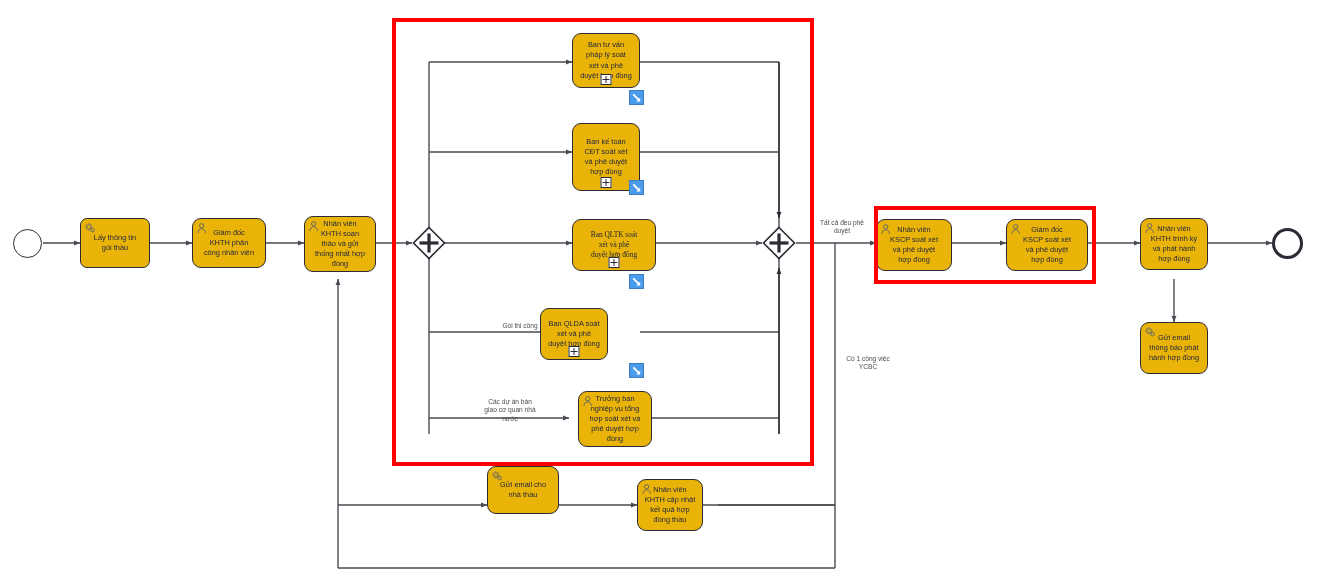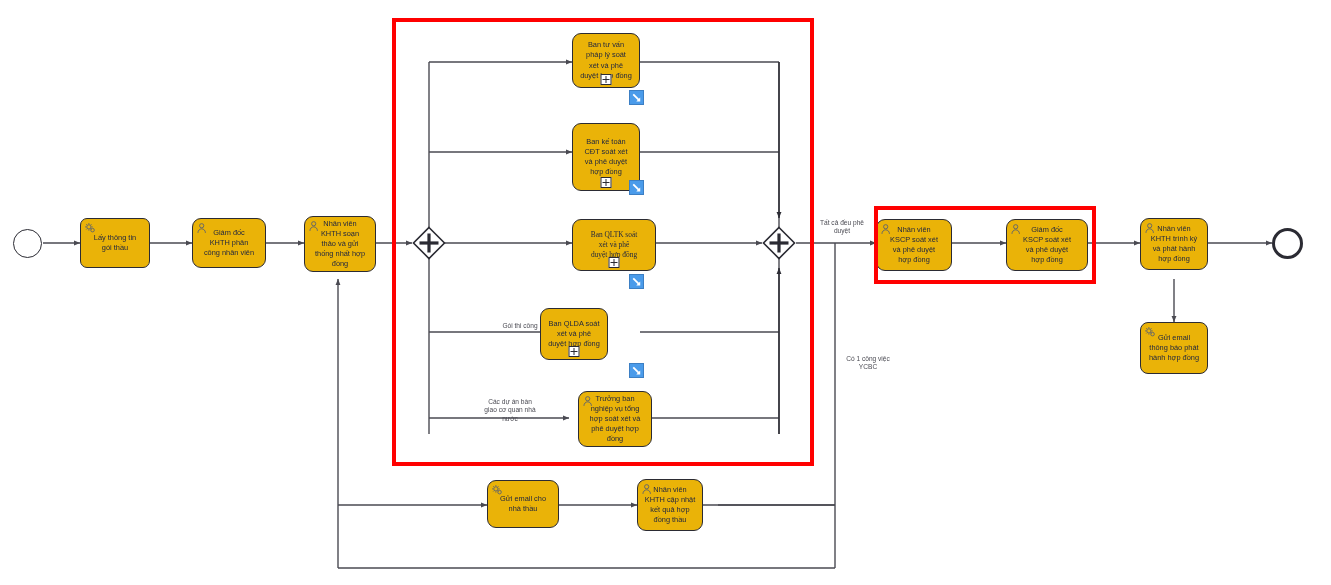--- a/index.html
+++ b/index.html
@@ -305,21 +305,21 @@
   </div>
 
   <svg class="gateway" style="left:762px; top:226px;" viewBox="0 0 34 34">
     <polygon points="17,1.5 32.5,17 17,32.5 1.5,17" fill="#ffffff" stroke="#2b2b33" stroke-width="1.6"></polygon>
     <g stroke="#2b2b33" stroke-width="3.2">
       <line x1="17" y1="7.5" x2="17" y2="26.5"></line>
       <line x1="7.5" y1="17" x2="26.5" y2="17"></line>
     </g>
   </svg>
 
-  <div class="node task" style="left:487px; top:480px; width:72px; height:48px;">
+  <div class="node task" style="left:487px; top:466px; width:72px; height:48px;">
     <svg class="task-icon" viewBox="0 0 16 16">
       <g fill="none" stroke="#5a6170" stroke-width="1.1">
         <circle cx="6" cy="6" r="2.6"></circle>
           <circle cx="10.5" cy="10" r="2.2"></circle>
         <path d="M6 1.4v1.4M6 9.2v1.4M1.4 6h1.4M9.2 6h1.4M2.8 2.8l1 1M8.2 8.2l1 1M9.2 2.8l-1 1M3.8 8.2l-1 1"></path>
       </g>
     </svg>
     <span class="label">Gửi email cho
 nhà thầu</span>
   </div>
@@ -369,21 +369,21 @@
         <circle cx="7" cy="4.6" r="2.6"></circle>
         <path d="M2.4 13.4c0-3 2.1-5 4.6-5s4.6 2 4.6 5"></path>
       </g>
     </svg>
     <span class="label">Nhân viên
 KHTH trình ký
 và phát hành
 hợp đồng</span>
   </div>
 
-  <div class="node task" style="left:1140px; top:322px; width:68px; height:52px;border-radius:8px;">
+  <div class="node task" style="left:1140px; top:322px; width:68px; height:52px;">
     <svg class="task-icon" viewBox="0 0 16 16">
       <g fill="none" stroke="#5a6170" stroke-width="1.1">
         <circle cx="6" cy="6" r="2.6"></circle>
           <circle cx="10.5" cy="10" r="2.2"></circle>
         <path d="M6 1.4v1.4M6 9.2v1.4M1.4 6h1.4M9.2 6h1.4M2.8 2.8l1 1M8.2 8.2l1 1M9.2 2.8l-1 1M3.8 8.2l-1 1"></path>
       </g>
     </svg>
     <span class="label">Gửi email
 thông báo phát
 hành hợp đồng</span>

